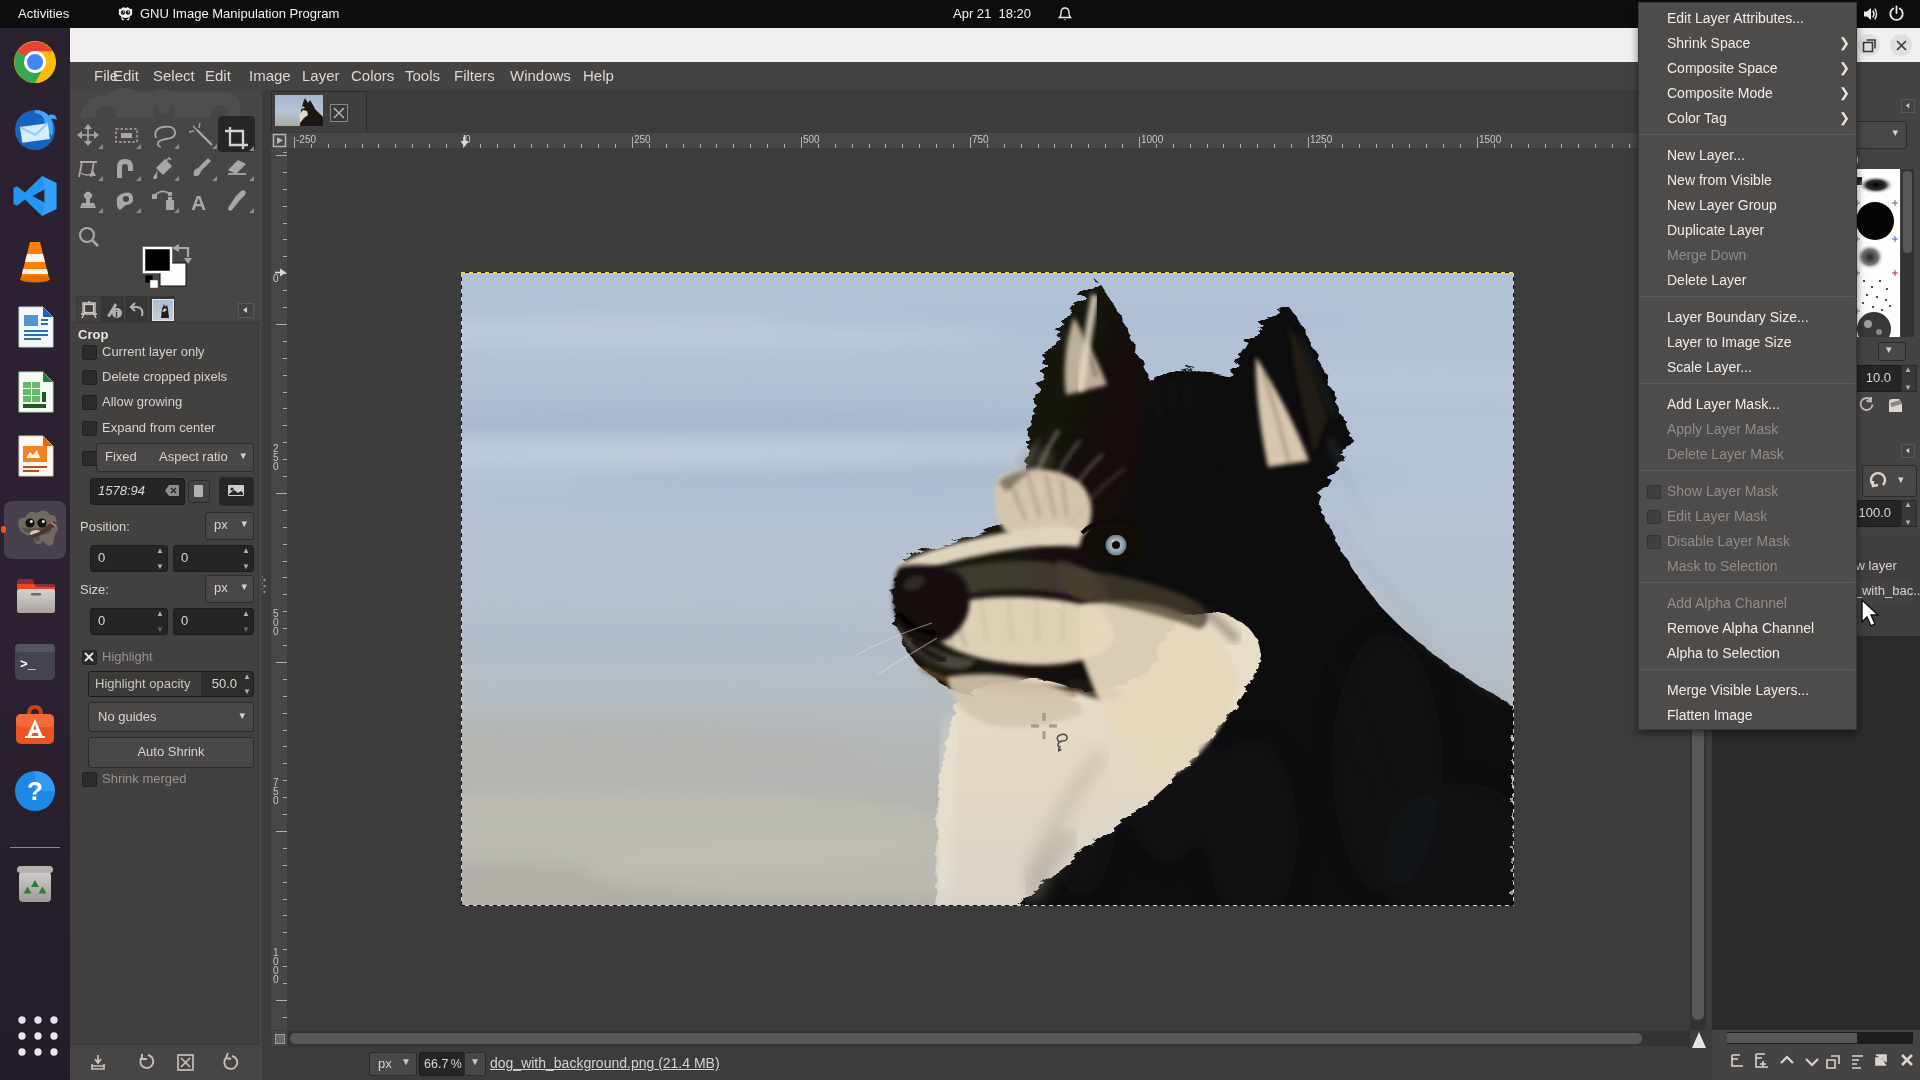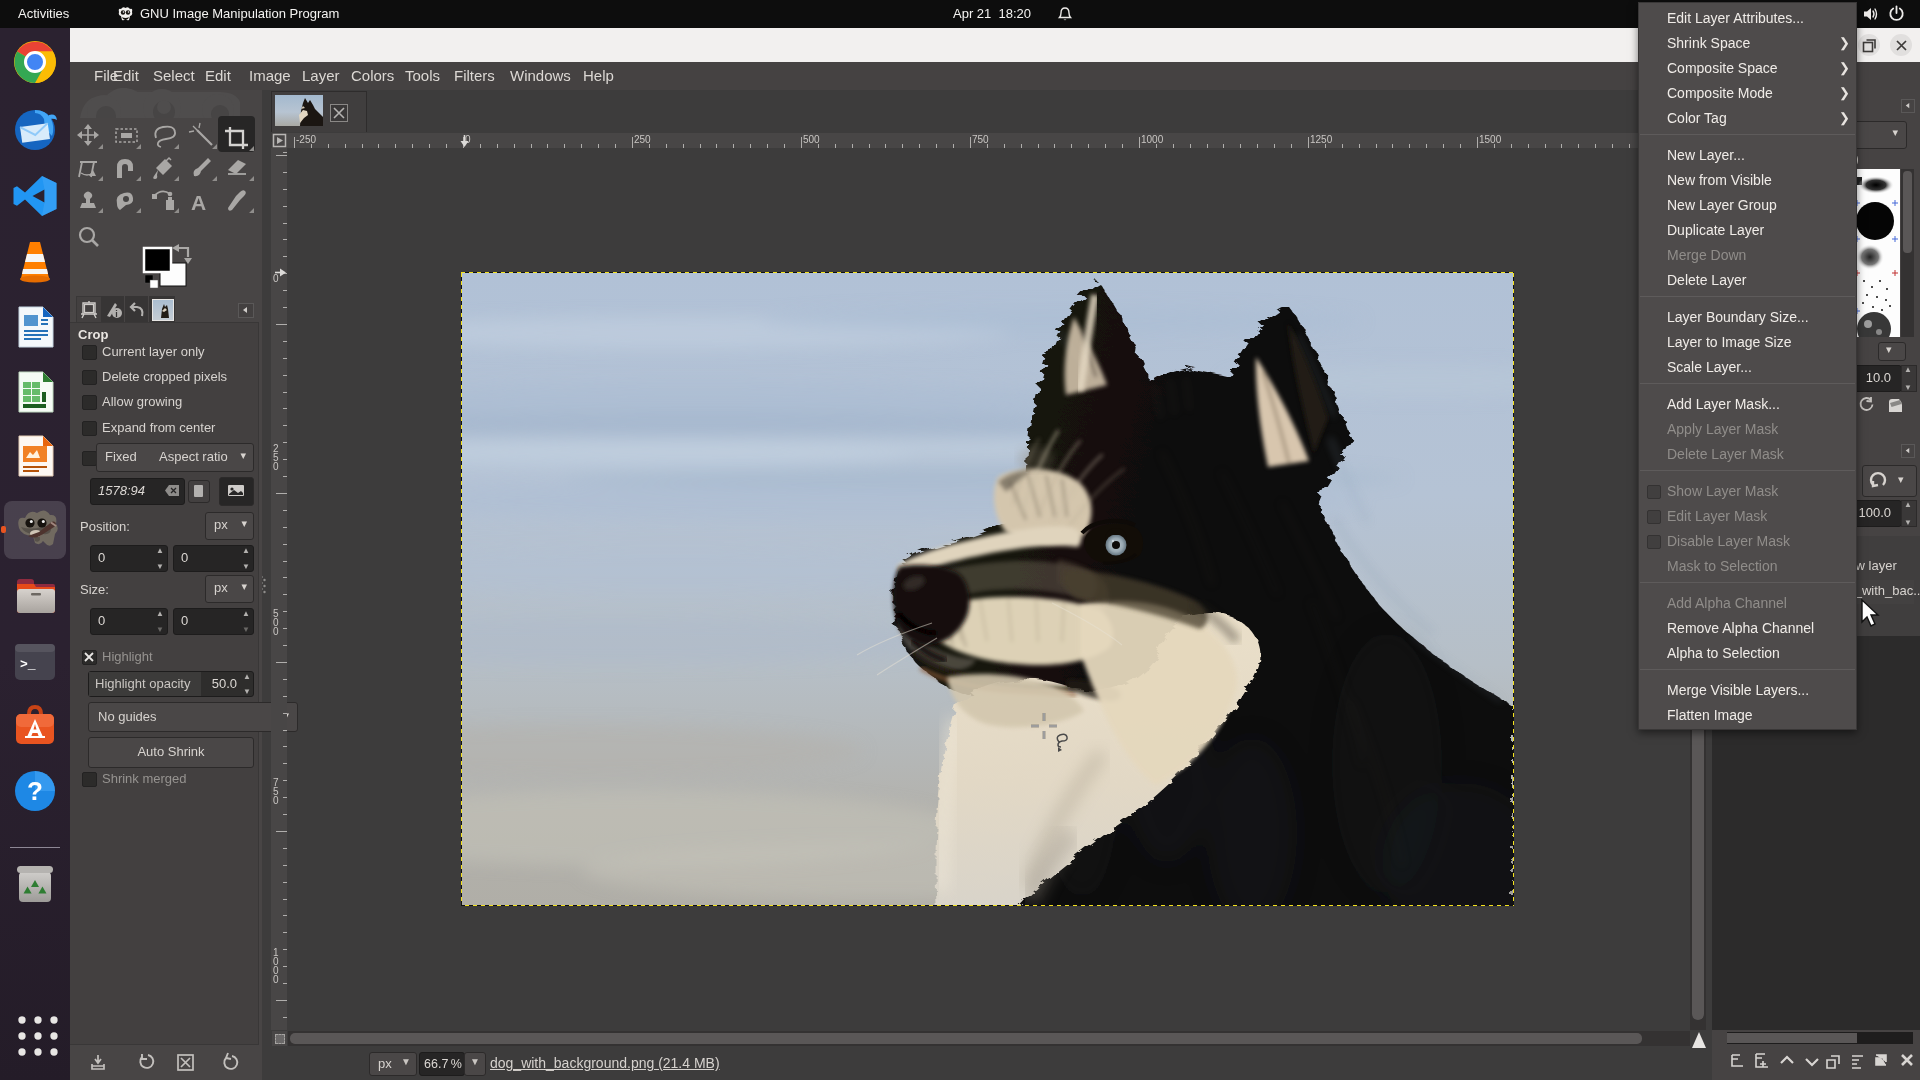--- a/index.html
+++ b/index.html
@@ -428,21 +428,21 @@
       <path d="M1,1 L9,9 M9,1 L1,9" stroke="#e8e6e4" stroke-width="1.8"></path>
     </svg>
   <span class="glbl" style="left:102px;top:649px">Highlight</span>
   <div class="spin" style="left:88px;top:671px;width:164px;height:24px;background:#2e2d2c;">
     <div class="abs" style="left:0;top:0;width:112px;height:24px;background:#3c3b3a;"></div>
     <span style="position:absolute;left:6px;top:4px;color:#cac6c2;">Highlight opacity</span>
     <span style="position:absolute;right:16px;top:4px;">50.0</span>
     <span style="position:absolute;right:2px;top:0px;font-size:8px;color:#b3b1af;">▲</span>
       <span style="position:absolute;right:2px;bottom:0px;font-size:8px;color:#b3b1af;">▼</span>
   </div>
-  <div class="ddown" style="left:88px;top:702px;width:164px;height:28px;padding-left:44px;">
+  <div class="ddown" style="left:88px;top:702px;width:164px;height:28px;">
       <span style="position:absolute;left:9px;top:6px;">No guides</span>
       <span style="position:absolute;right:8px;top:6px;font-size:11px;">▾</span>
     </div>
   <div class="ddown" style="left:88px;top:737px;width:164px;height:29px;text-align:center;">
       <span style="position:absolute;left:0;width:100%;top:6px;">Auto Shrink</span>
     </div>
   <div class="chk" style="left:82px;top:772px"></div>
     <span class="glbl" style="left:102px;top:771px">Shrink merged</span>
 
   <svg class="abs" style="left:90px;top:1052px" width="150" height="22" viewBox="0 0 150 22">

